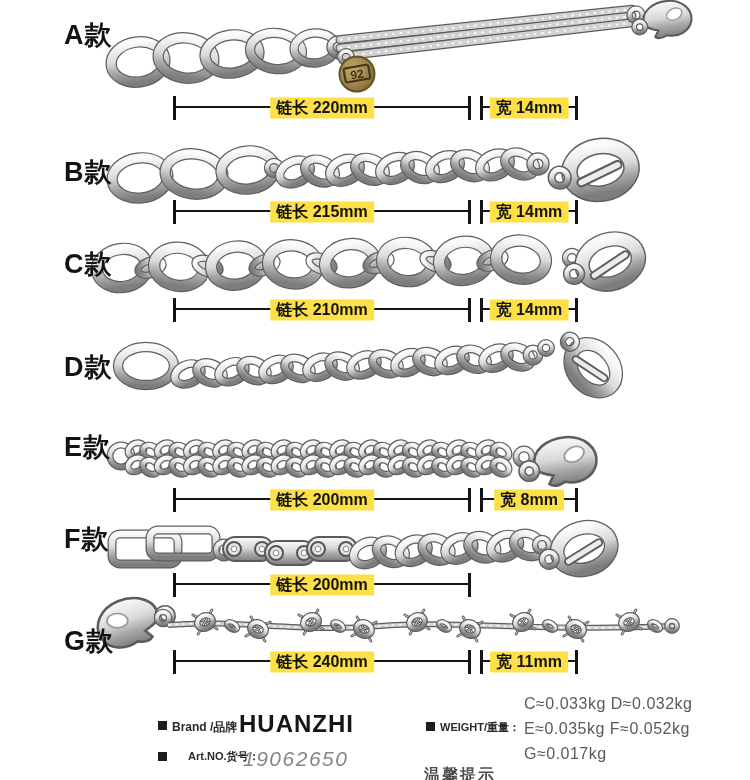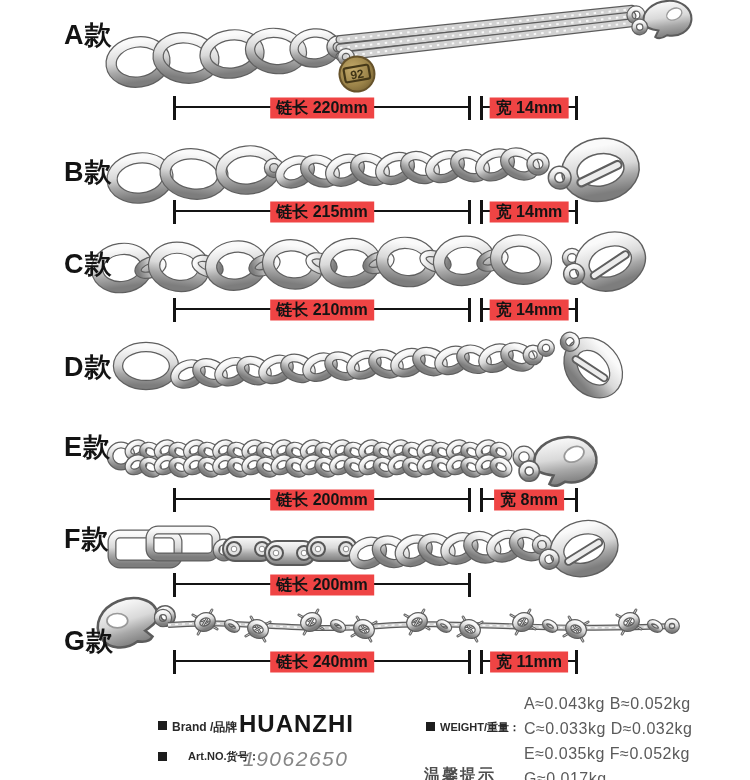--- a/index.html
+++ b/index.html
@@ -4,21 +4,21 @@
 <style>
   html,body{margin:0;padding:0;background:#fff;}
   #canvas{position:relative;width:750px;height:780px;overflow:hidden;background:#ffffff;
           font-family:"Liberation Sans","DejaVu Sans",sans-serif;}
   #chains{position:absolute;left:0;top:0;pointer-events:none;}
   .stylelabel{position:absolute;left:64px;font-size:27px;font-weight:bold;color:#131313;
               letter-spacing:1px;white-space:nowrap;}
   .dim{position:absolute;height:24px;border-left:3px solid #141414;border-right:3px solid #141414;}
   .dim::before{content:'';position:absolute;left:0;right:0;top:10px;border-top:2px solid #141414;}
   .dim .dtxt{position:absolute;left:50%;top:50%;transform:translate(-50%,-50%);
-             background:#ef4444;padding:0 6px;font-size:16px;font-weight:bold;color:#141414;
+             background:#fde047;padding:0 6px;font-size:16px;font-weight:bold;color:#141414;
              white-space:nowrap;z-index:1;}
   .len{left:173px;width:292px;}
   .wid{left:480px;width:92px;}
   .sq{position:absolute;width:9px;height:9px;background:#1d1d1d;}
   .flabel{position:absolute;font-size:11px;font-weight:bold;color:#2a2a2a;white-space:nowrap;}
   .brand-value{position:absolute;left:239px;top:710px;font-size:24px;font-weight:600;color:#161616;
                letter-spacing:1px;white-space:nowrap;}
   .art-value{position:absolute;left:243px;top:747px;font-size:21px;color:#868686;
              letter-spacing:1.5px;white-space:nowrap;font-style:italic;}
   .weights{position:absolute;left:524px;top:691px;font-size:16px;color:#5a5a5a;
@@ -523,19 +523,18 @@
   <div class="flabel" style="left:172px;top:719px;font-size:12px">Brand /品牌：</div>
   <div class="brand-value">HUANZHI</div>
 
   <div class="sq" style="left:158px;top:752px"></div>
   <div class="flabel" style="left:188px;top:749px">Art.NO.货号：</div>
   <div class="art-value">19062650</div>
 
   <div class="sq" style="left:426px;top:722px"></div>
   <div class="flabel" style="left:440px;top:720px">WEIGHT/重量：</div>
   <div class="weights">
-    <div>A≈0.043kg B≈0.052kg</div>
     <div>C≈0.033kg D≈0.032kg</div>
     <div>E≈0.035kg F≈0.052kg</div>
     <div>G≈0.017kg</div>
   </div>
   <div class="tip">温馨提示</div>
 </div>
 
 </body></html>

